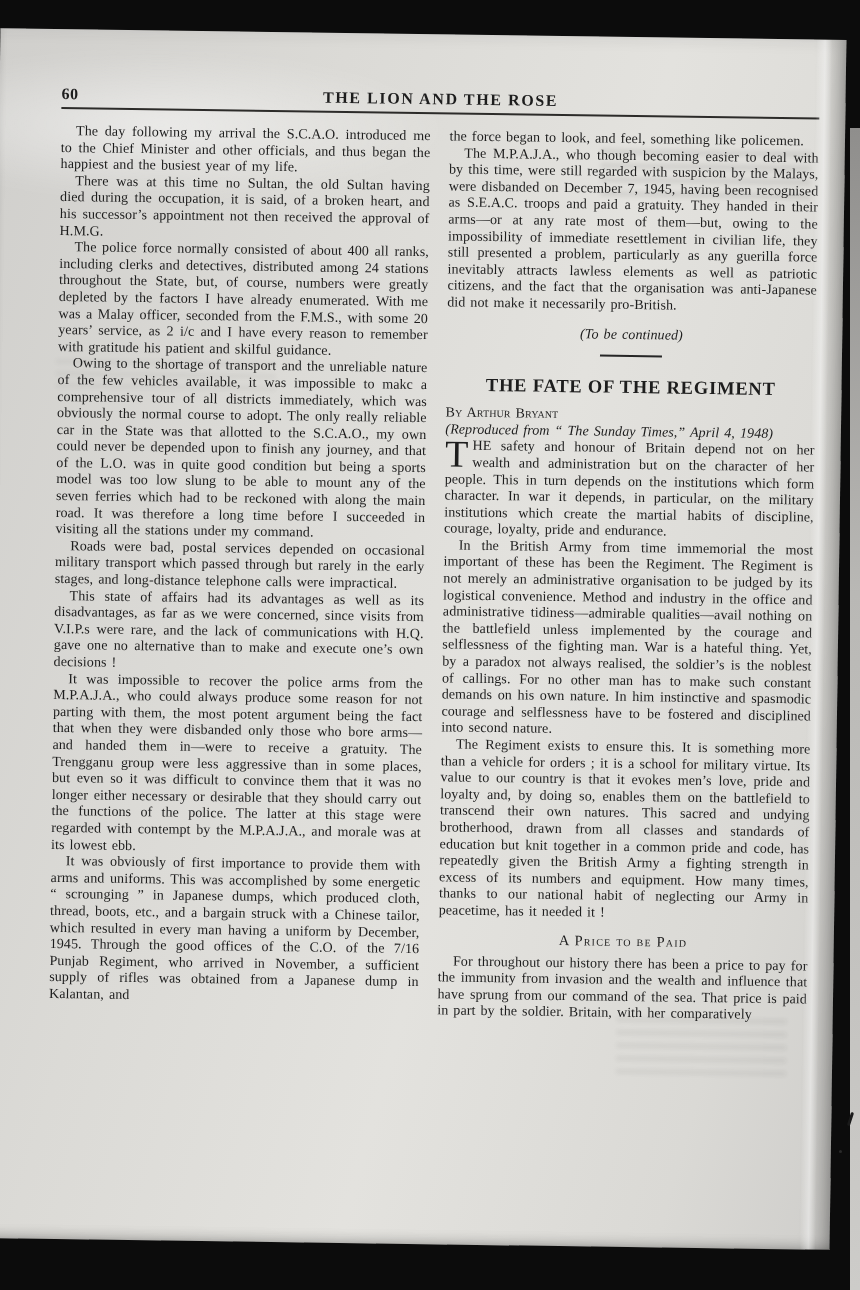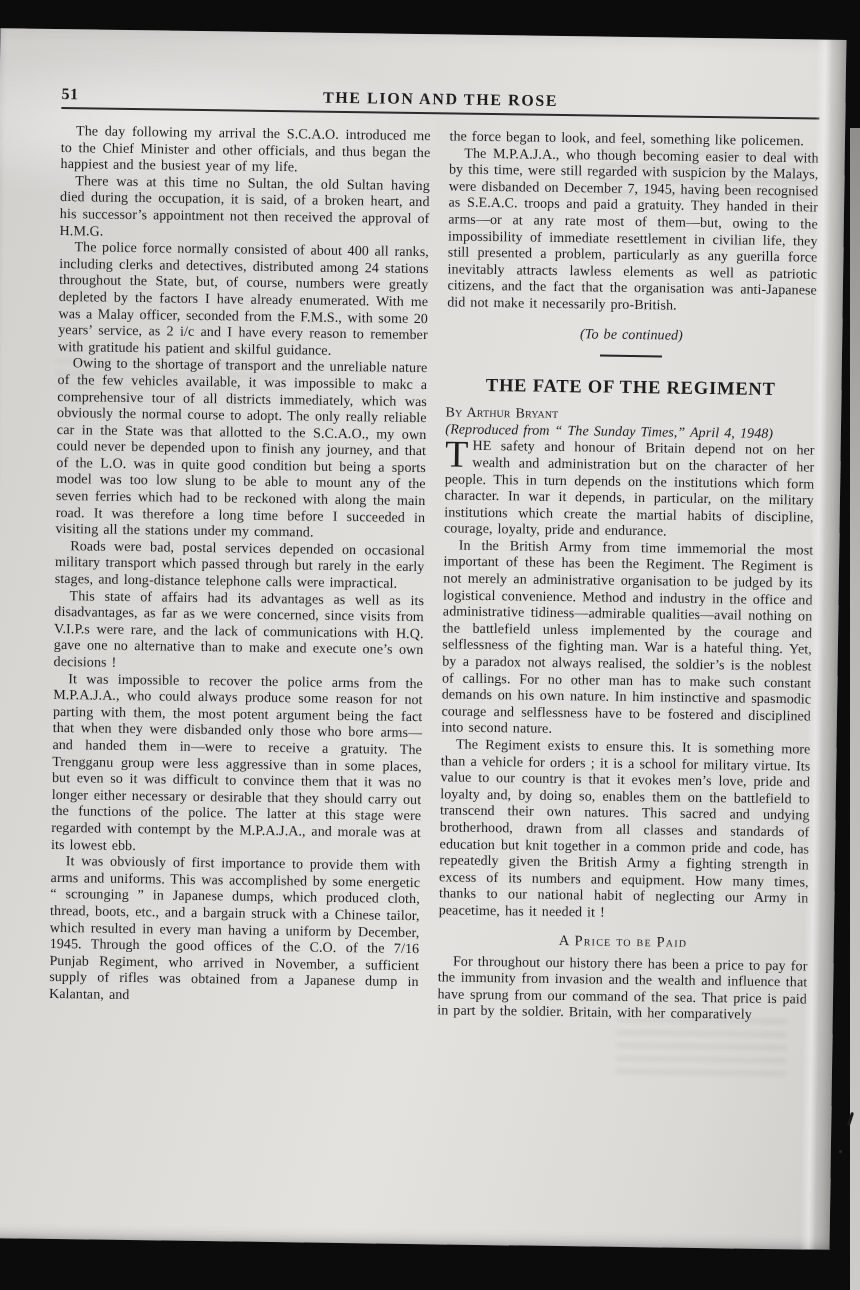--- a/index.html
+++ b/index.html
@@ -100,21 +100,21 @@
 
 <div class="scan-page">
   <div class="crease"></div>
   <div class="smudge s1"></div>
   <div class="smudge s2"></div>
   <div class="smudge s3"></div>
 
   <div class="page-inner">
 
     <div class="page-header">
-      <span class="page-number">51</span>
+      <span class="page-number">60</span>
       <span class="journal-title">THE LION AND THE ROSE</span>
     </div>
 
     <div class="columns">
 
       <div class="col">
         <p>The day following my arrival the S.C.A.O. introduced me to the Chief Minister and other officials, and thus began the happiest and the busiest year of my life.</p>
         <p>There was at this time no Sultan, the old Sultan having died during the occupation, it is said, of a broken heart, and his successor’s appointment not then received the approval of H.M.G.</p>
         <p>The police force normally consisted of about 400 all ranks, including clerks and detectives, distributed among 24 stations throughout the State, but, of course, numbers were greatly depleted by the factors I have already enumerated.  With me was a Malay officer, seconded from the F.M.S., with some 20 years’ service, as 2 i/c and I have every reason to remember with gratitude his patient and skilful guidance.</p>
         <p>Owing to the shortage of transport and the unreliable nature of the few vehicles available, it was impossible to makc a comprehensive tour of all districts immediately, which was obviously the normal course to adopt.  The only really reliable car in the State was that allotted to the S.C.A.O., my own could never be depended upon to finish any journey, and that of the L.O. was in quite good condition but being a sports model was too low slung to be able to mount any of the seven ferries which had to be reckoned with along the main road.  It was therefore a long time before I succeeded in visiting all the stations under my command.</p>

